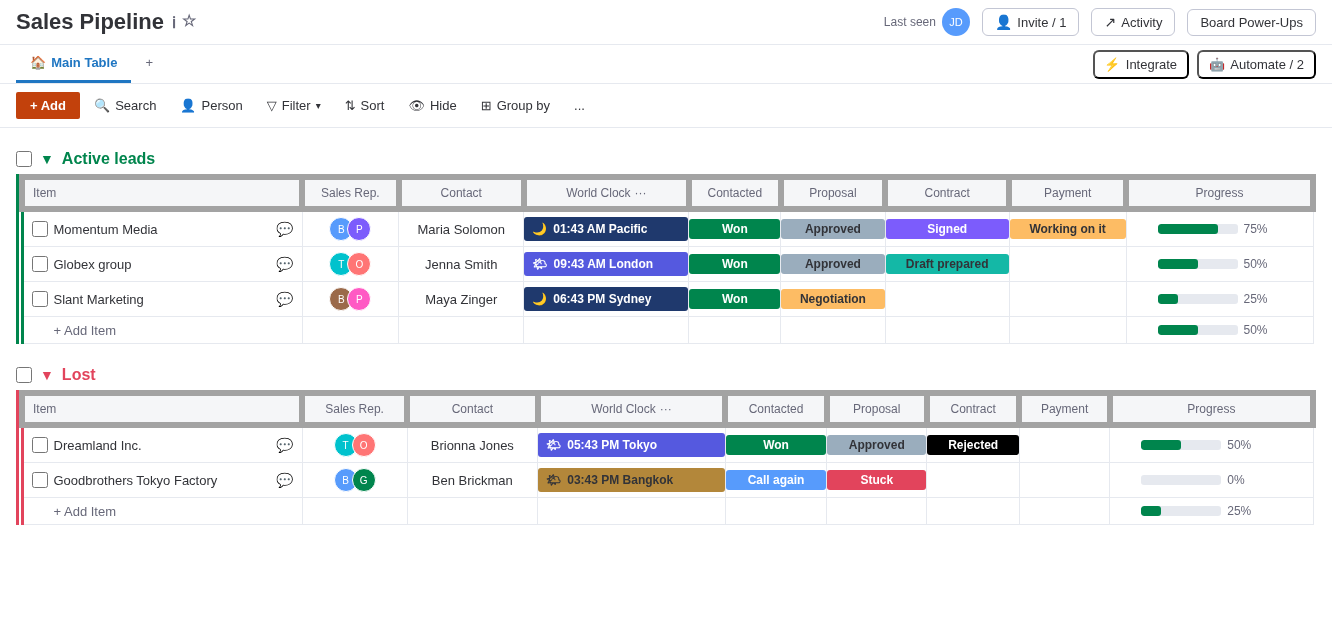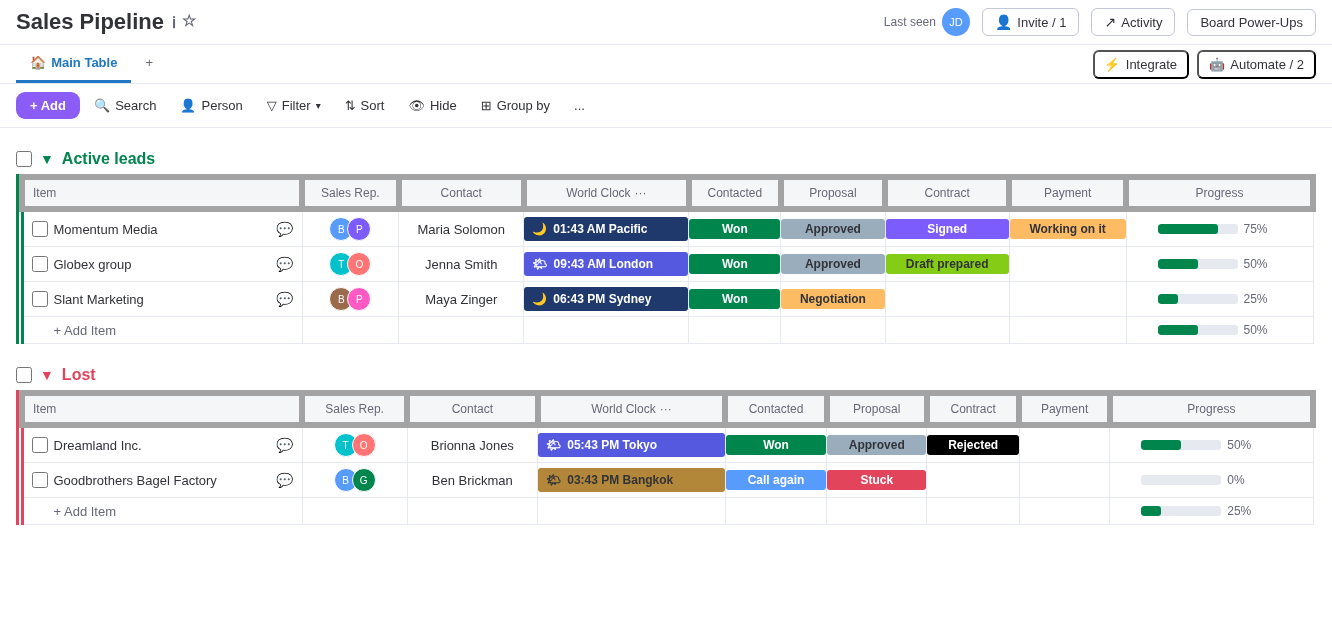--- a/index.html
+++ b/index.html
@@ -17,21 +17,21 @@
     
     .tab-bar { display: flex; align-items: center; padding: 0 16px; border-bottom: 1px solid #e6e9ef; justify-content: space-between; }
     .tabs { display: flex; align-items: center; }
     .tab { display: flex; align-items: center; gap: 5px; padding: 10px 14px; cursor: pointer; font-size: 13px; color: #676879; border-bottom: 3px solid transparent; }
     .tab.active { color: #1f76c2; border-bottom: 3px solid #1f76c2; font-weight: 600; }
     .tab-right-btns { display: flex; gap: 8px; }
     .tab-right-btn { display: flex; align-items: center; gap: 5px; padding: 5px 10px; border-radius: 6px; cursor: pointer; font-size: 13px; color: #323338; background: transparent; }
 
     
     .toolbar { display: flex; align-items: center; gap: 4px; padding: 8px 16px; border-bottom: 1px solid #e6e9ef; }
-    .btn-add { display: flex; align-items: center; gap: 5px; padding: 6px 14px; background: #8b5cf6; color: #fff; border: none; border-radius: 9px; font-size: 13px; font-weight: 600; cursor: pointer; }
+    .btn-add { display: flex; align-items: center; gap: 5px; padding: 6px 14px; background: #c2410c; color: #fff; border: none; border-radius: 2px; font-size: 13px; font-weight: 600; cursor: pointer; }
     .btn-tool { display: flex; align-items: center; gap: 5px; padding: 5px 10px; border-radius: 6px; background: transparent; cursor: pointer; font-size: 13px; color: #323338; border: none; }
 
     
     .group-section { margin: 16px 0 0 0; }
     .group-header { display: flex; align-items: center; gap: 8px; padding: 6px 16px; cursor: pointer; }
     .group-title { font-size: 16px; font-weight: 600; }
     .group-title.active-leads { color: #00854d; }
     .group-title.lost { color: #e2445c; }
 
     
@@ -47,21 +47,21 @@
 
     .checkbox { width: 16px; height: 16px; border: 1px solid #c3c6d4; border-radius: 3px; cursor: pointer; flex-shrink: 0; }
 
     
     .badge { display: inline-flex; align-items: center; justify-content: center; padding: 3px 10px; border-radius: 3px; font-size: 12px; font-weight: 600; color: #fff; width: 100%; }
     .badge.won { background: #00854d; }
     .badge.call-again { background: #579bfc; }
     .badge.approved { background: #9aadbd; color: #323338; }
     .badge.signed { background: #7c5cfc; }
     .badge.working { background: #fdbc64; color: #323338; }
-    .badge.draft { background: #84cc16; color: #323338; }
+    .badge.draft { background: #14b8a6; color: #323338; }
     .badge.negotiation { background: #fdbc64; color: #323338; }
     .badge.rejected { background: #000000; }
     .badge.stuck { background: #e2445c; }
 
     
     .clock-cell { display: flex; align-items: center; gap: 6px; padding: 5px 8px; border-radius: 3px; font-size: 12px; font-weight: 600; color: #fff; justify-content: flex-start; }
     .clock-cell.dark-blue { background: #1f396d; }
     .clock-cell.yellow-green { background: #5559df; }
     .clock-cell.dark-navy { background: #1f396d; }
     .clock-cell.tokyo { background: #5559df; }
@@ -431,21 +431,21 @@
             </div>
             <span class="progress-pct">50%</span>
           </div>
         </td>
       </tr>
 
       <tr>
         <td style="border-left:3px solid #e2445c;">
           <div class="item-cell">
             <input type="checkbox" class="checkbox" style="">
-            <span>Goodbrothers Bagel Factory</span>
+            <span>Goodbrothers Tokyo Factory</span>
             <span style="margin-left:auto;color:#c3c6d4;font-size:14px;">💬</span>
           </div>
         </td>
         <td style="text-align:center;">
           <div class="avatars-group" style="justify-content:center;">
             <div class="avatar blue">B</div>
                   <div class="avatar green">G</div>
           </div>
         </td>
         <td style="text-align:center;">Ben Brickman</td>

